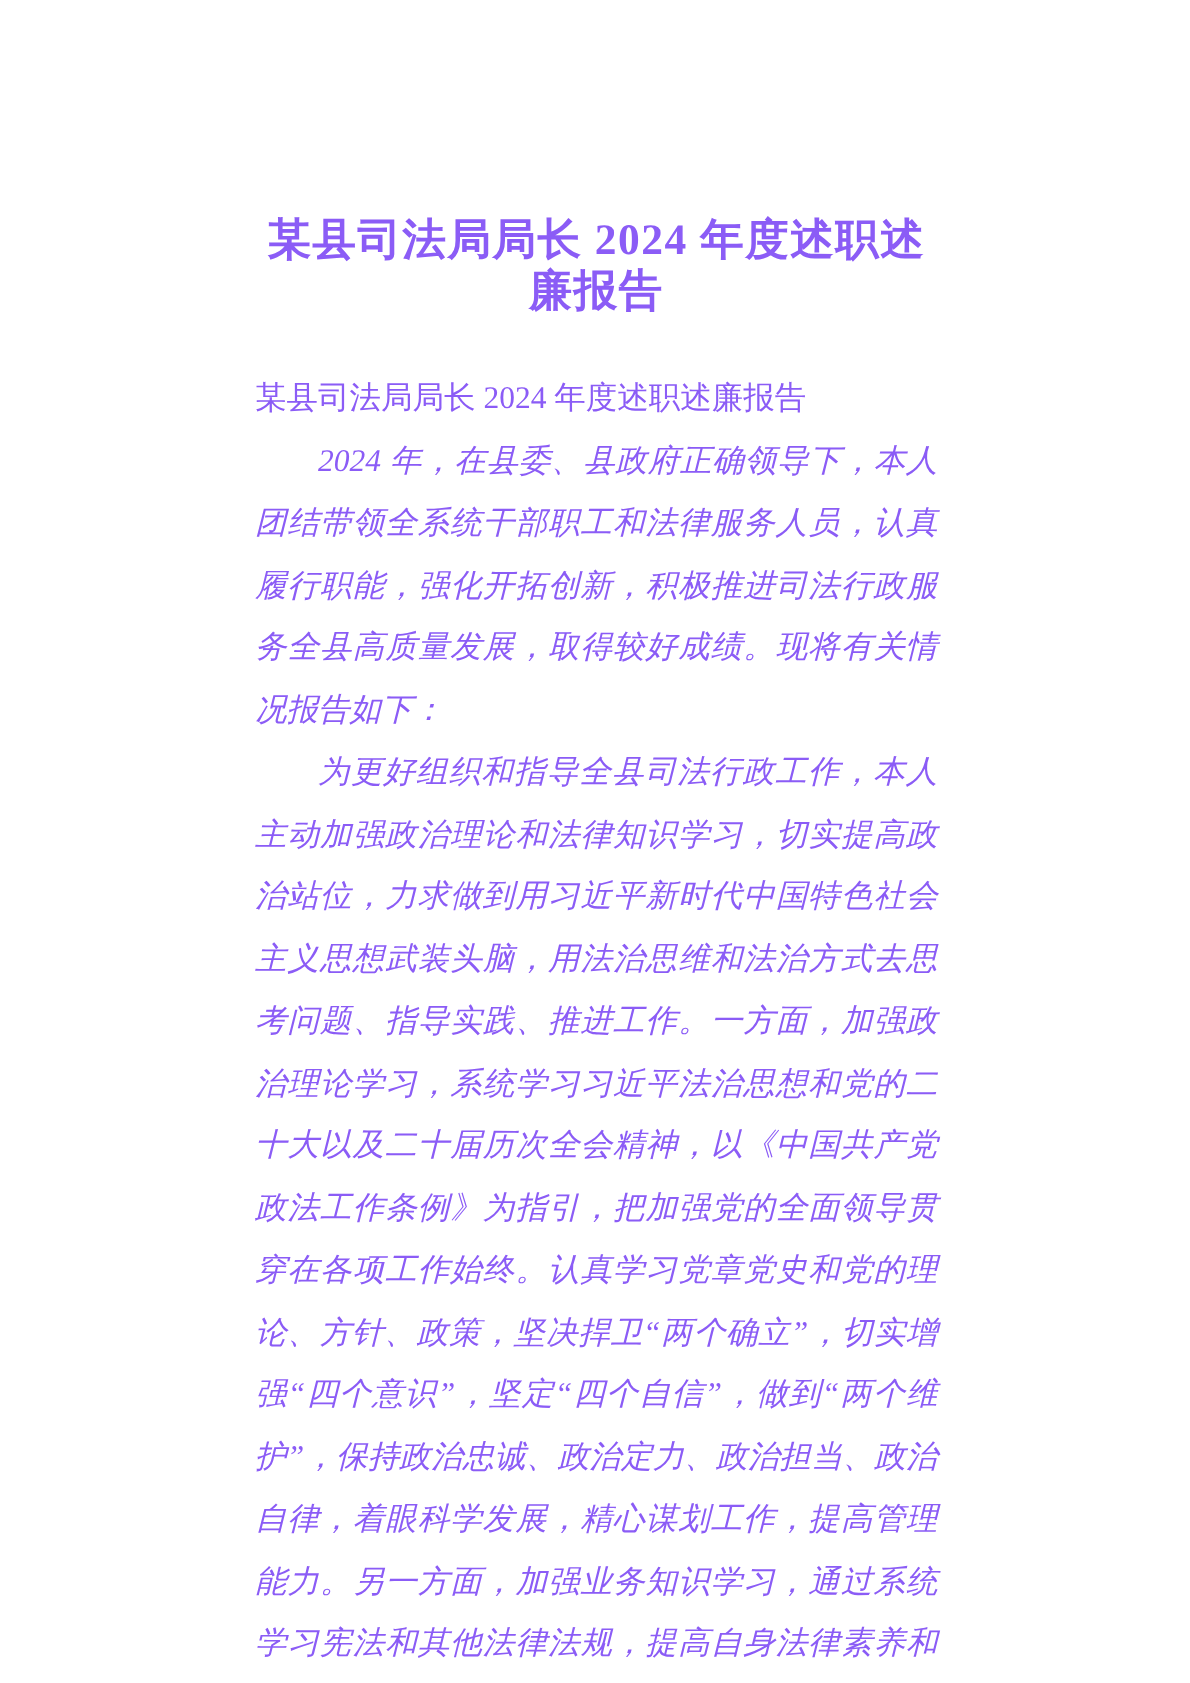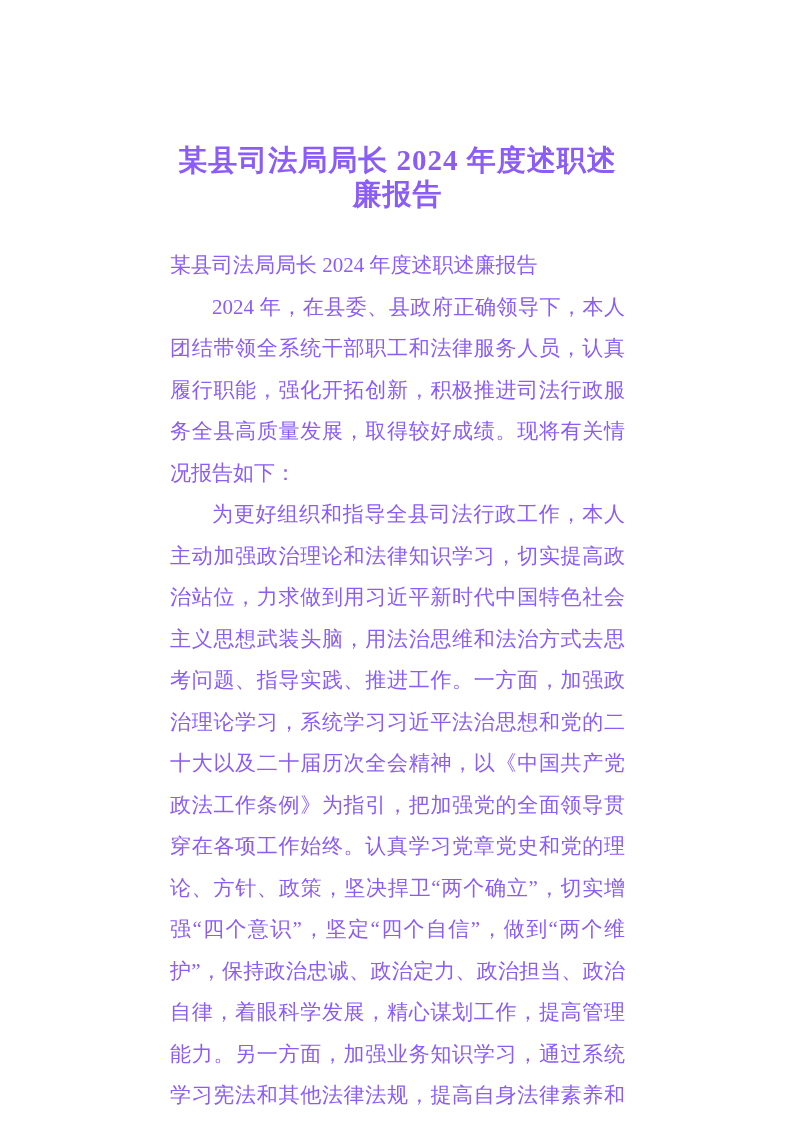--- a/index.html
+++ b/index.html
@@ -35,20 +35,21 @@
     text-justify: inter-ideograph;
     letter-spacing: 0;
     word-break: break-all;
   }
   .subtitle-line {
     margin-top: 34px;
     text-align: left;
   }
   .para-indent {
     text-indent: 42px;
+    font-style: italic;
   }
   .heading-indent {
     text-indent: 84px;
   }
 </style>
 </head>
 <body>
 
 <div class="page">
   <h1 class="doc-title">某县司法局局长 2024 年度述职述廉报告</h1>

